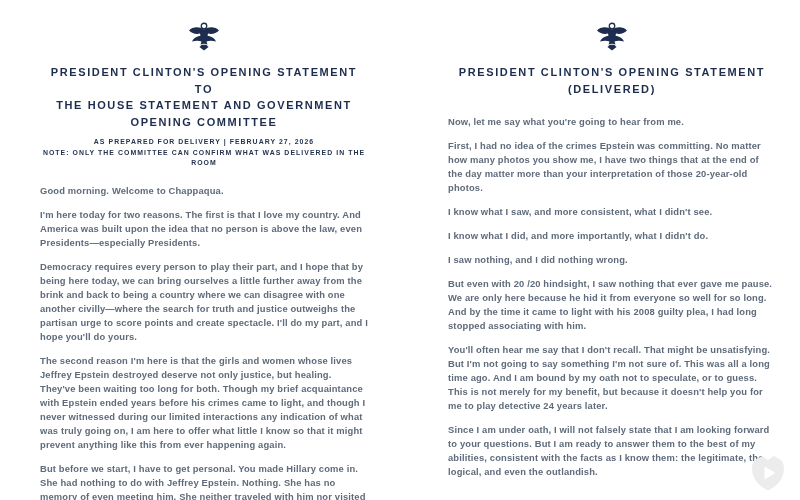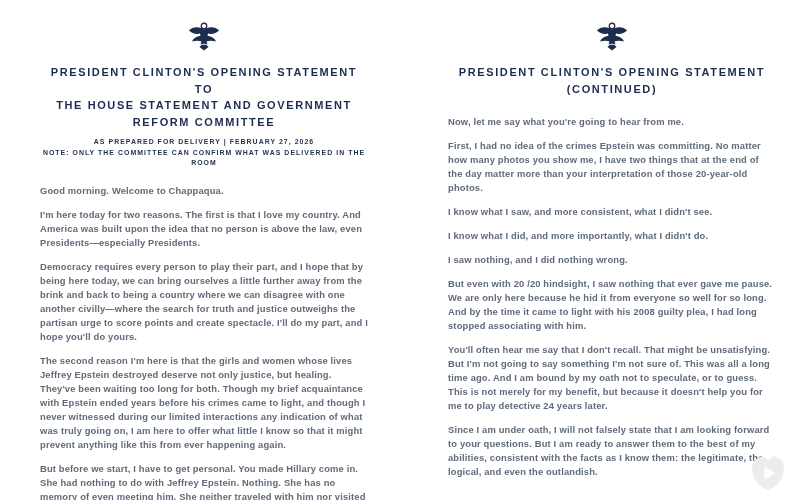--- a/index.html
+++ b/index.html
@@ -76,21 +76,21 @@
       <svg width="32" height="30" viewBox="0 0 64 60" aria-hidden="true">
         <circle cx="32" cy="8" r="5.5" fill="none" stroke="#1d2d4e" stroke-width="2.6"></circle>
         <path fill="#1d2d4e" d="M32 15 C 23 9, 9 9, 2 17 C 8 23, 16 25, 24 23 L 26 27 C 16 29, 10 33, 8 39 C 15 37, 22 37, 27 39 L 25 45 C 29 43, 35 43, 39 45 L 37 39 C 42 37, 49 37, 56 39 C 54 33, 48 29, 38 27 L 40 23 C 48 25, 56 23, 62 17 C 55 9, 41 9, 32 15 Z"></path>
         <path fill="#1d2d4e" d="M25 17 h14 v10 c0 6 -3.5 9.5 -7 11 c-3.5 -1.5 -7 -5 -7 -11 Z"></path>
         <path fill="#1d2d4e" d="M23 50 l9 7 l9 -7 l-4.5 -4.5 h-9 Z"></path>
       </svg>
     </div>
     <h1 class="doc-title">
       <span>PRESIDENT CLINTON'S OPENING STATEMENT TO</span>
       <span>THE HOUSE STATEMENT AND GOVERNMENT</span>
-      <span>REFORM COMMITTEE</span>
+      <span>OPENING COMMITTEE</span>
     </h1>
     <div class="meta">
       <div>AS PREPARED FOR DELIVERY  |  FEBRUARY 27, 2026</div>
       <div>NOTE: ONLY THE COMMITTEE CAN CONFIRM WHAT WAS DELIVERED IN THE ROOM</div>
     </div>
     <div class="body">
         <p>Good morning. Welcome to Chappaqua.</p>
         <p>I'm here today for two reasons. The first is that I love my country. And America was built upon the idea that no person is above the law, even Presidents—especially Presidents.</p>
         <p>Democracy requires every person to play their part, and I hope that by being here today, we can bring ourselves a little further away from the brink and back to being a country where we can disagree with one another civilly—where the search for truth and justice outweighs the partisan urge to score points and create spectacle. I'll do my part, and I hope you'll do yours.</p>
         <p>The second reason I'm here is that the girls and women whose lives Jeffrey Epstein destroyed deserve not only justice, but healing. They've been waiting too long for both. Though my brief acquaintance with Epstein ended years before his crimes came to light, and though I never witnessed during our limited interactions any indication of what was truly going on, I am here to offer what little I know so that it might prevent anything like this from ever happening again.</p>
@@ -102,21 +102,21 @@
     <div class="seal">
       <svg width="32" height="30" viewBox="0 0 64 60" aria-hidden="true">
         <circle cx="32" cy="8" r="5.5" fill="none" stroke="#1d2d4e" stroke-width="2.6"></circle>
         <path fill="#1d2d4e" d="M32 15 C 23 9, 9 9, 2 17 C 8 23, 16 25, 24 23 L 26 27 C 16 29, 10 33, 8 39 C 15 37, 22 37, 27 39 L 25 45 C 29 43, 35 43, 39 45 L 37 39 C 42 37, 49 37, 56 39 C 54 33, 48 29, 38 27 L 40 23 C 48 25, 56 23, 62 17 C 55 9, 41 9, 32 15 Z"></path>
         <path fill="#1d2d4e" d="M25 17 h14 v10 c0 6 -3.5 9.5 -7 11 c-3.5 -1.5 -7 -5 -7 -11 Z"></path>
         <path fill="#1d2d4e" d="M23 50 l9 7 l9 -7 l-4.5 -4.5 h-9 Z"></path>
       </svg>
     </div>
     <h1 class="doc-title">
       <span>PRESIDENT CLINTON'S OPENING STATEMENT</span>
-      <span>(CONTINUED)</span>
+      <span>(DELIVERED)</span>
     </h1>
     <div class="body">
         <p>Now, let me say what you're going to hear from me.</p>
         <p>First, I had no idea of the crimes Epstein was committing. No matter how many photos you show me, I have two things that at the end of the day matter more than your interpretation of those 20-year-old photos.</p>
         <p>I know what I saw, and more consistent, what I didn't see.</p>
         <p>I know what I did, and more importantly, what I didn't do.</p>
         <p>I saw nothing, and I did nothing wrong.</p>
         <p>But even with 20 /20 hindsight, I saw nothing that ever gave me pause. We are only here because he hid it from everyone so well for so long. And by the time it came to light with his 2008 guilty plea, I had long stopped associating with him.</p>
         <p>You'll often hear me say that I don't recall. That might be unsatisfying. But I'm not going to say something I'm not sure of. This was all a long time ago. And I am bound by my oath not to speculate, or to guess. This is not merely for my benefit, but because it doesn't help you for me to play detective 24 years later.</p>
         <p>Since I am under oath, I will not falsely state that I am looking forward to your questions. But I am ready to answer them to the best of my abilities, consistent with the facts as I know them: the legitimate, the logical, and even the outlandish.</p>

